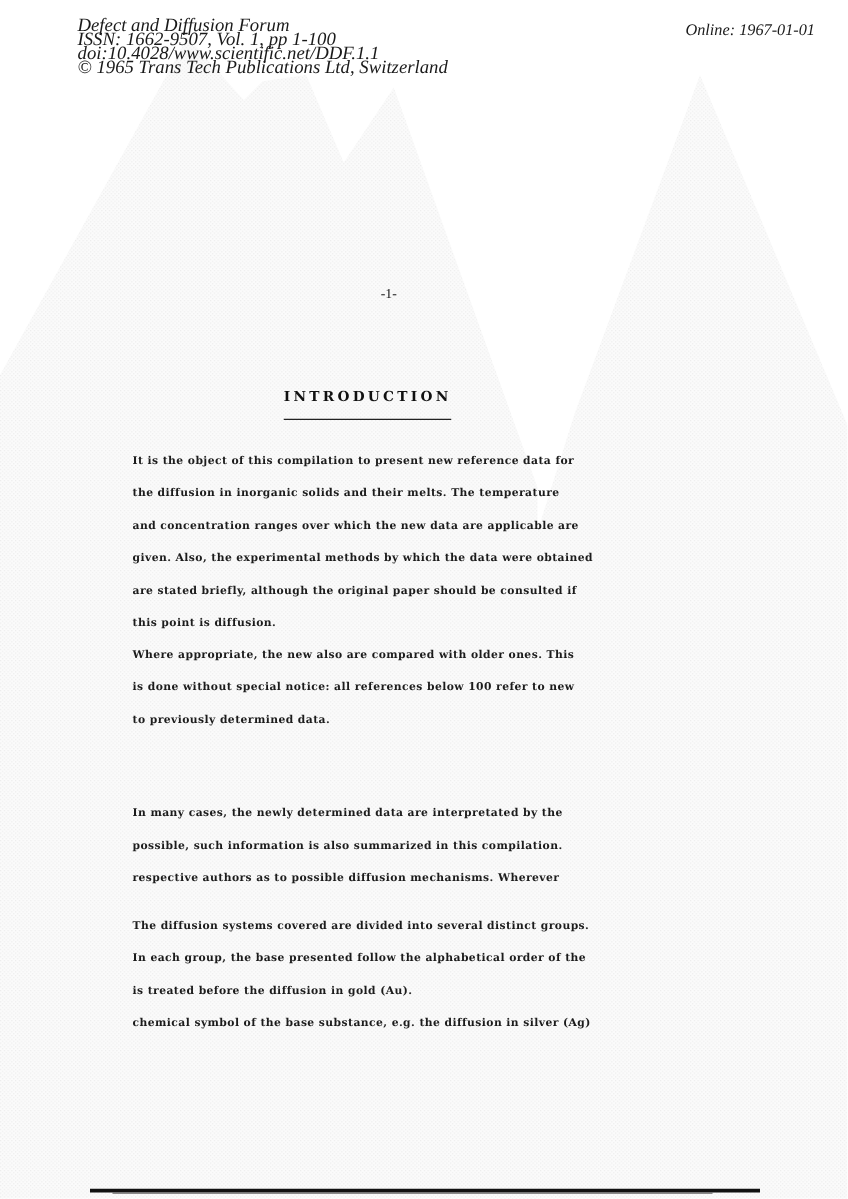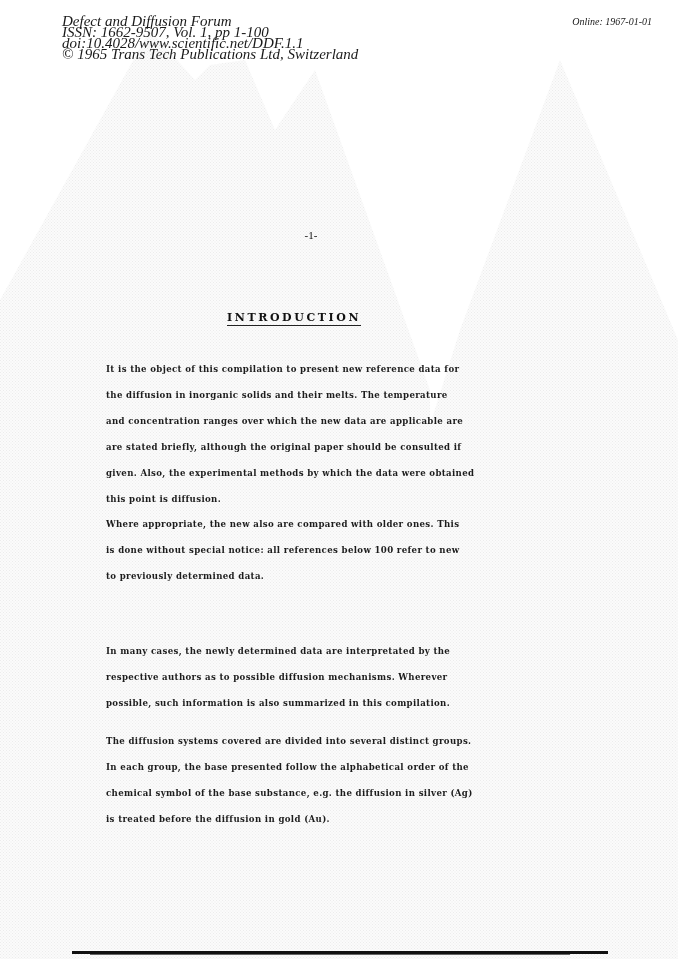--- a/index.html
+++ b/index.html
@@ -12,32 +12,32 @@
     .watermark { position: absolute; inset: 0; z-index: 0; pointer-events: none; }
     .header-left {
       position: absolute; left: 62px; top: 16px;
       font-family: "Liberation Serif", serif; font-style: italic;
       font-size: 15px; line-height: 11px; color: #1a1a1a; z-index: 1;
     }
     .header-left div { white-space: nowrap; }
     .header-right {
       position: absolute; right: 26px; top: 16px;
       font-family: "Liberation Serif", serif; font-style: italic;
-      font-size: 10px; color: #1a1a1a; z-index: 1;
+      font-size: 13px; color: #1a1a1a; z-index: 1;
     }
     .page-number {
       position: absolute; left: 0; width: 622px; top: 229px;
       text-align: center;
       font-family: "Liberation Serif", serif; font-size: 11px; z-index: 1;
     }
     .section-title {
       position: absolute; left: 227px; top: 311px;
       font-family: "DejaVu Serif", serif; font-weight: bold;
       font-size: 11px; letter-spacing: 2.6px;
-      border-bottom: 1.5px solid #222; padding-bottom: 1px; z-index: 1;
+      border-bottom: 1.5px solid #222; padding-bottom: 11px; z-index: 1;
     }
     .body-text {
       position: absolute; left: 106px; width: 440px; z-index: 1;
       font-family: "DejaVu Serif", serif; font-weight: bold;
       font-size: 8.6px; color: #1c1c1c;
       letter-spacing: 0.35px;
     }
     .body-text .line { height: 26px; line-height: 26px; white-space: nowrap; }
     .para-1 { top: 356px; }
     .para-2 { top: 511px; }
@@ -77,38 +77,38 @@
 <div class="header-right">Online: 1967-01-01</div>
 
 <div class="page-number">-1-</div>
 
 <div class="section-title">INTRODUCTION</div>
 
 <div class="body-text para-1">
   <div class="line">It is the object of this compilation to present new reference data for</div>
   <div class="line">the diffusion in inorganic solids and their melts.  The temperature</div>
   <div class="line">and concentration ranges over which the new data are applicable are</div>
+  <div class="line">given.  Also, the experimental methods by which the data were obtained</div>
   <div class="line">are stated briefly, although the original paper should be consulted if</div>
-  <div class="line">given.  Also, the experimental methods by which the data were obtained</div>
   <div class="line">this point is diffusion.</div>
 </div>
 
 <div class="body-text para-2">
   <div class="line">Where appropriate, the new also are compared with older ones.  This</div>
   <div class="line">is done without special notice: all references below 100 refer to new</div>
   <div class="line">to previously determined data.</div>
 </div>
 
 <div class="body-text para-3">
   <div class="line">In many cases, the newly determined data are interpretated by the</div>
+  <div class="line">possible, such information is also summarized in this compilation.</div>
   <div class="line">respective authors as to possible diffusion mechanisms.  Wherever</div>
-  <div class="line">possible, such information is also summarized in this compilation.</div>
 </div>
 
 <div class="body-text para-4">
   <div class="line">The diffusion systems covered are divided into several distinct groups.</div>
   <div class="line">In each group, the base presented follow the alphabetical order of the</div>
+  <div class="line">is treated before the diffusion in gold (Au).</div>
   <div class="line">chemical symbol of the base substance, e.g. the diffusion in silver (Ag)</div>
-  <div class="line">is treated before the diffusion in gold (Au).</div>
 </div>
 
 <div class="footer-rule"></div>
 <div class="footer-rule-2"></div>
 
 </body></html>

